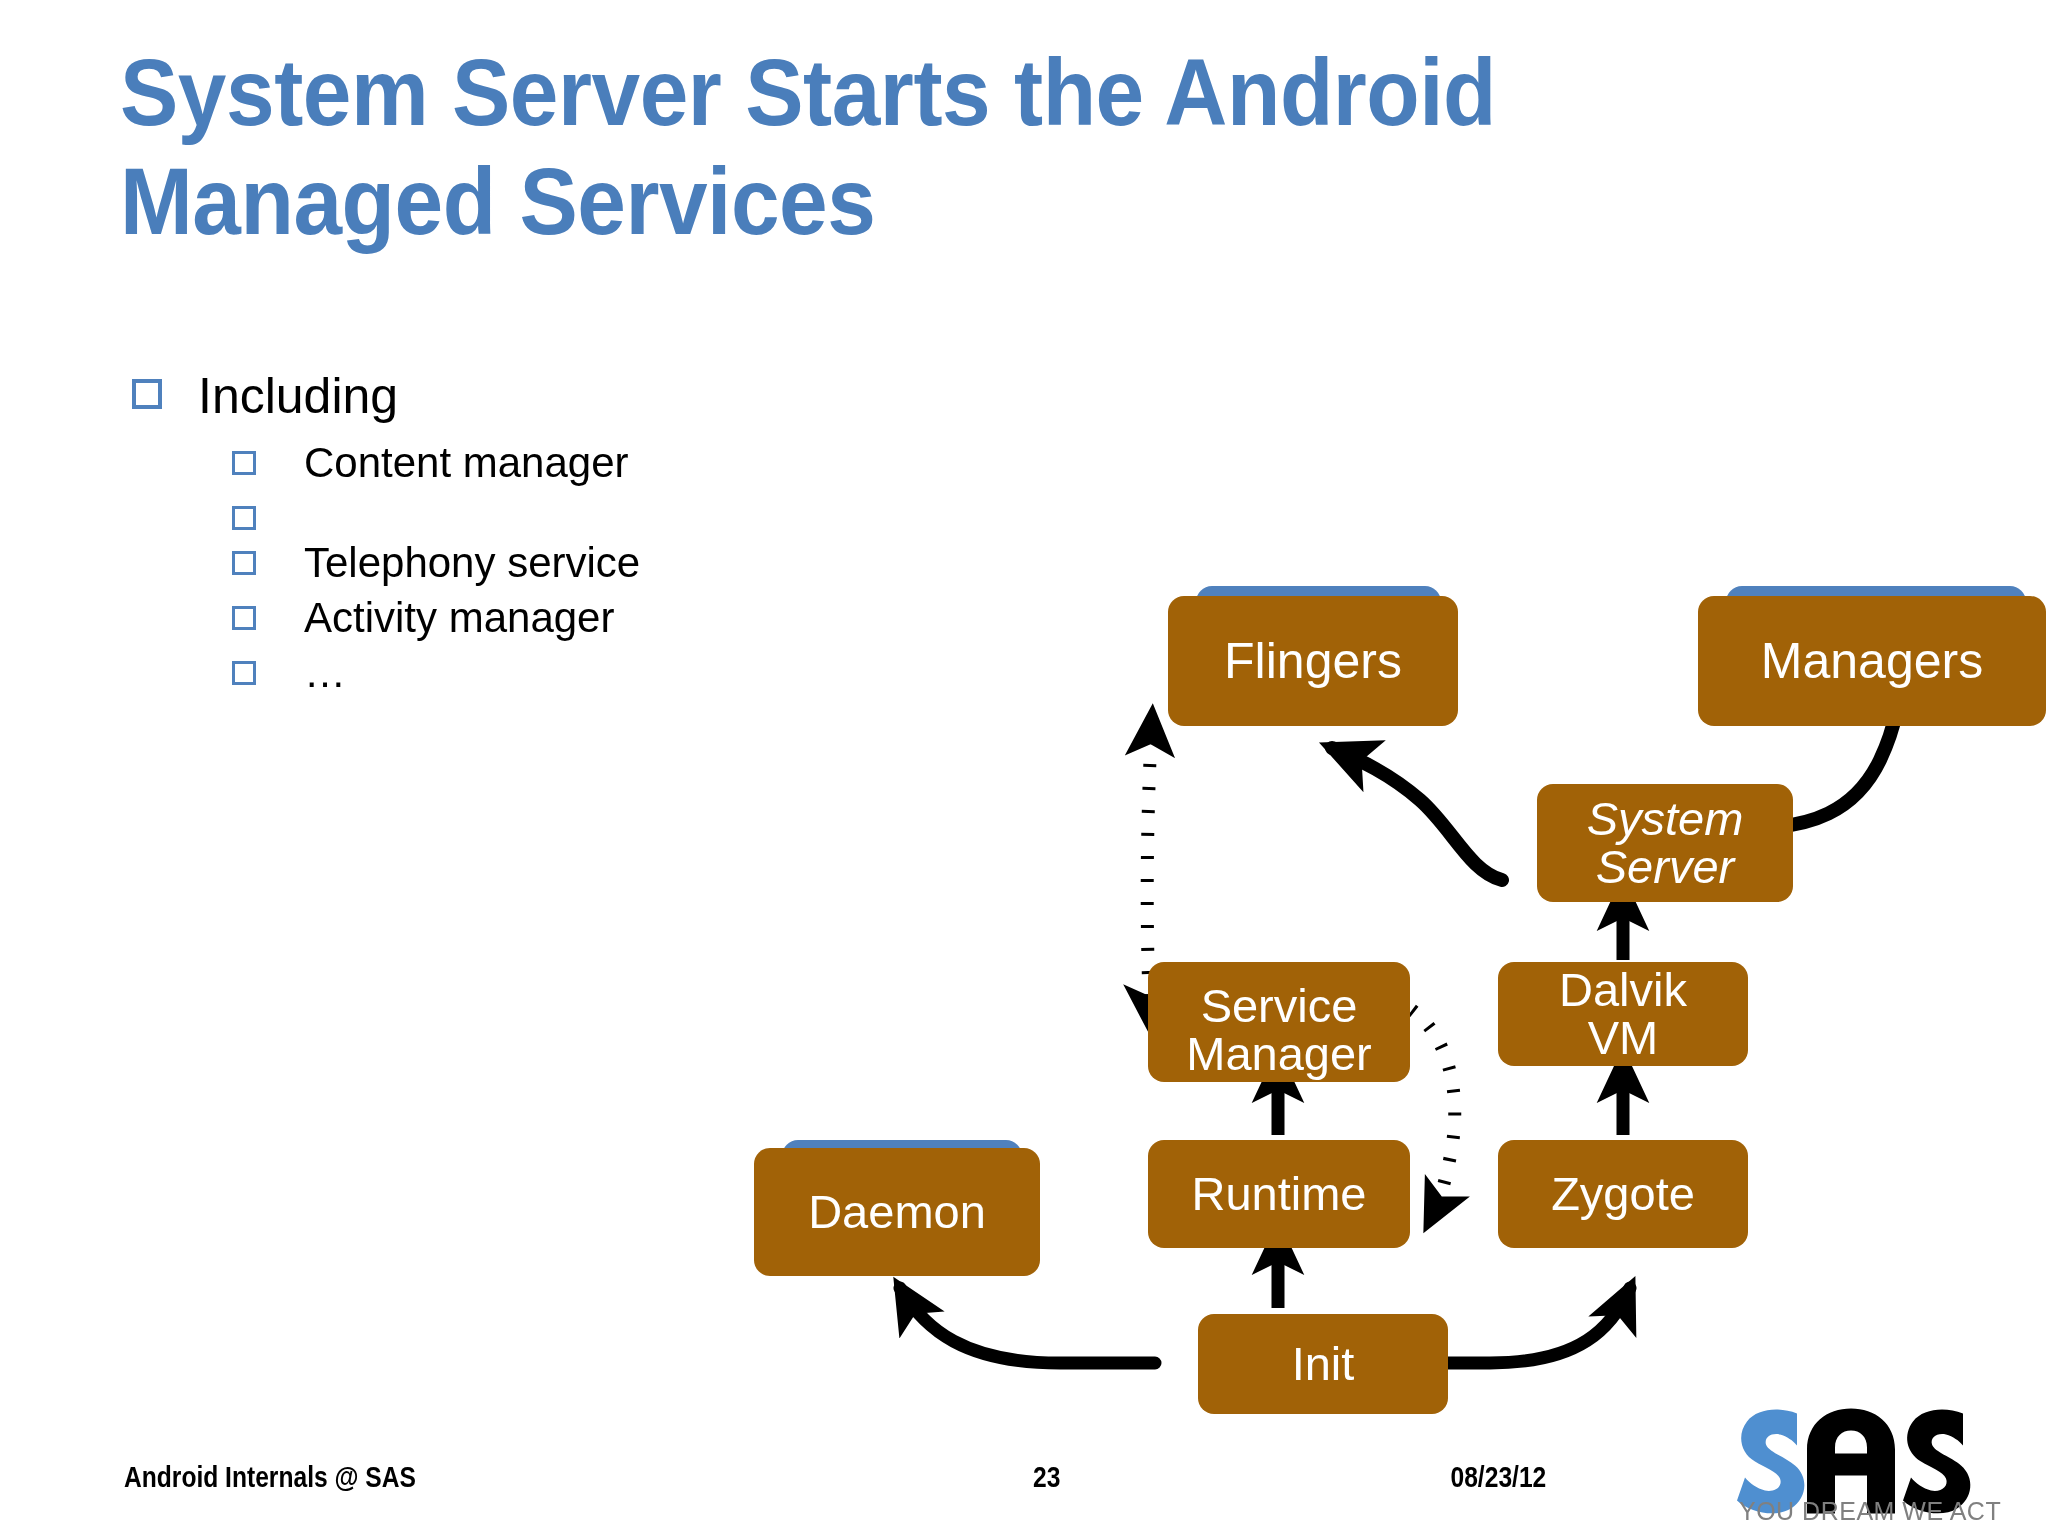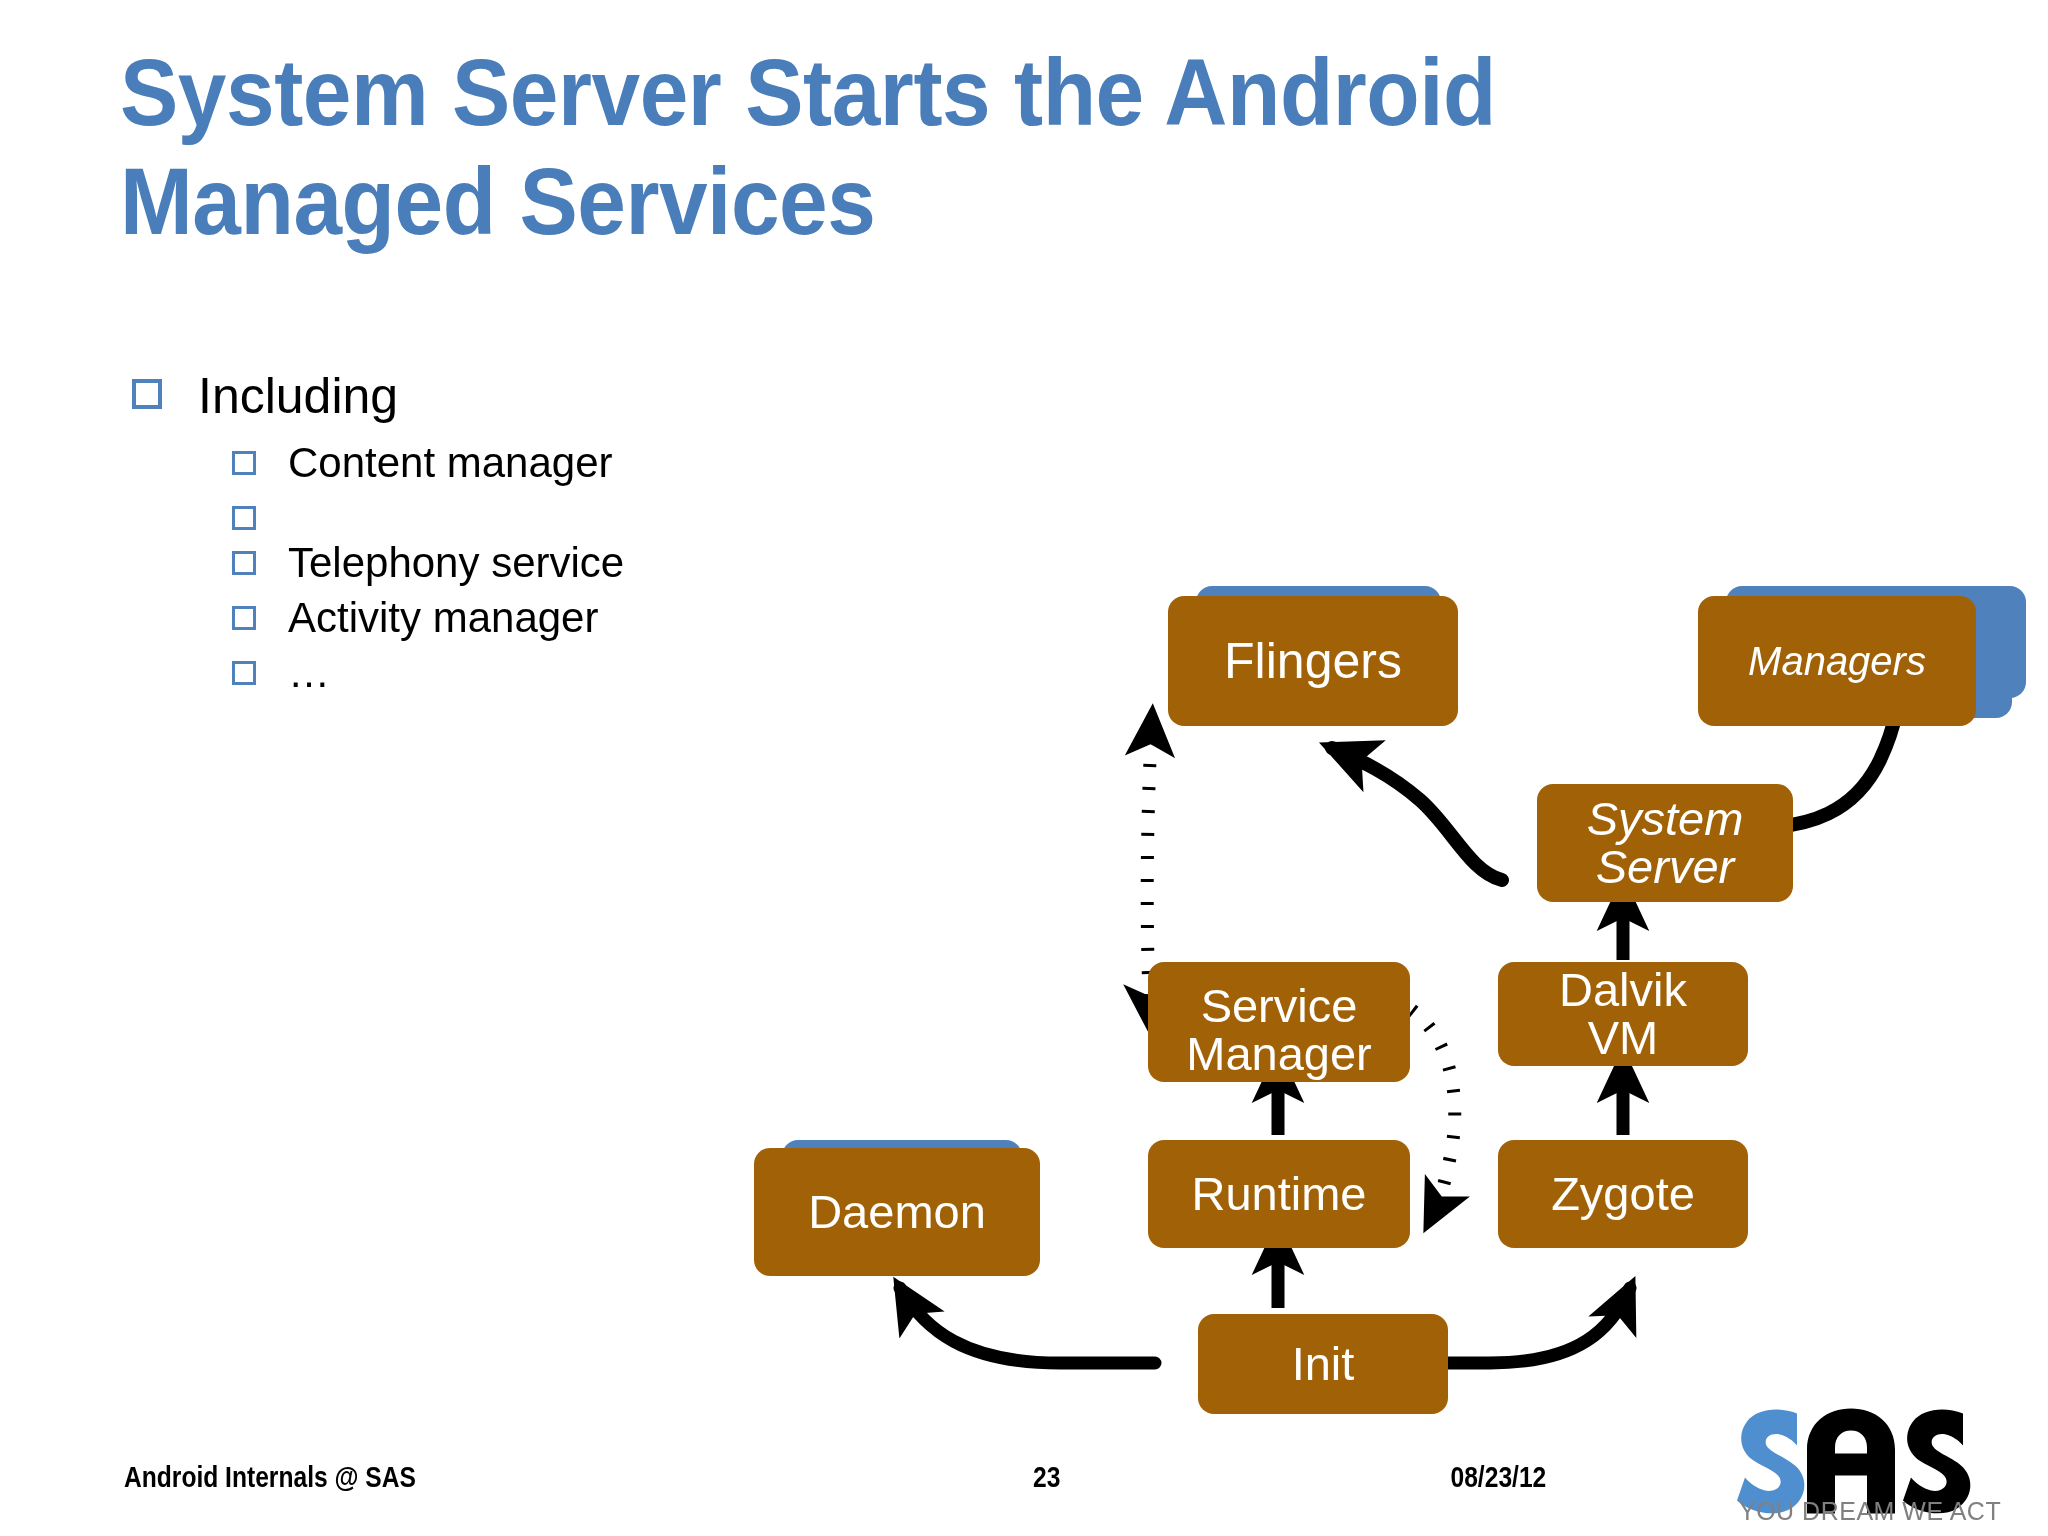--- a/index.html
+++ b/index.html
@@ -72,21 +72,21 @@
     border: 3px solid #4F81BD;
     margin-top: 10px;
   }
 
   .bl-text {
     color: #000000;
     font-family: "Liberation Sans", sans-serif;
     font-weight: normal;
   }
   .bl-l1 .bl-text { font-size: 50px; line-height: 1.05; margin-left: 36px; }
-  .bl-l2 .bl-text { font-size: 42px; line-height: 1.05; margin-left: 32px; }
+  .bl-l2 .bl-text { font-size: 42px; line-height: 1.05; margin-left: 48px; }
 
   
   #diagram {
     position: absolute;
     left: 0;
     top: 0;
     width: 2048px;
     height: 1536px;
     pointer-events: none;
   }
@@ -222,21 +222,21 @@
   </svg>
 
   <div class="stack-bg" style="left:1196px; top:586px; width:245px; height:112px;"></div>
   <div class="stack-bg" style="left:1182px; top:606px; width:245px; height:112px;"></div>
   <div class="node" style="left:1168px; top:596px; width:290px; height:130px; font-size:50px;">
     <span class="lbl">Flingers</span>
   </div>
 
   <div class="stack-bg" style="left:1726px; top:586px; width:300px; height:112px;"></div>
   <div class="stack-bg" style="left:1712px; top:606px; width:300px; height:112px;"></div>
-  <div class="node" style="left:1698px; top:596px; width:278px; height:130px; font-size:40px;font-style:italic;">
+  <div class="node" style="left:1698px; top:596px; width:348px; height:130px; font-size:50px;">
     <span class="lbl">Managers</span>
   </div>
 
   <div class="node" style="left:1537px; top:784px; width:256px; height:118px; font-size:47px;font-style:italic;">
     <span class="lbl">System
 Server</span>
   </div>
 
   <div class="node" style="left:1148px; top:962px; width:262px; height:100px; font-size:47px; align-items:flex-start; padding-top:20px;">
     <span class="lbl">Service

